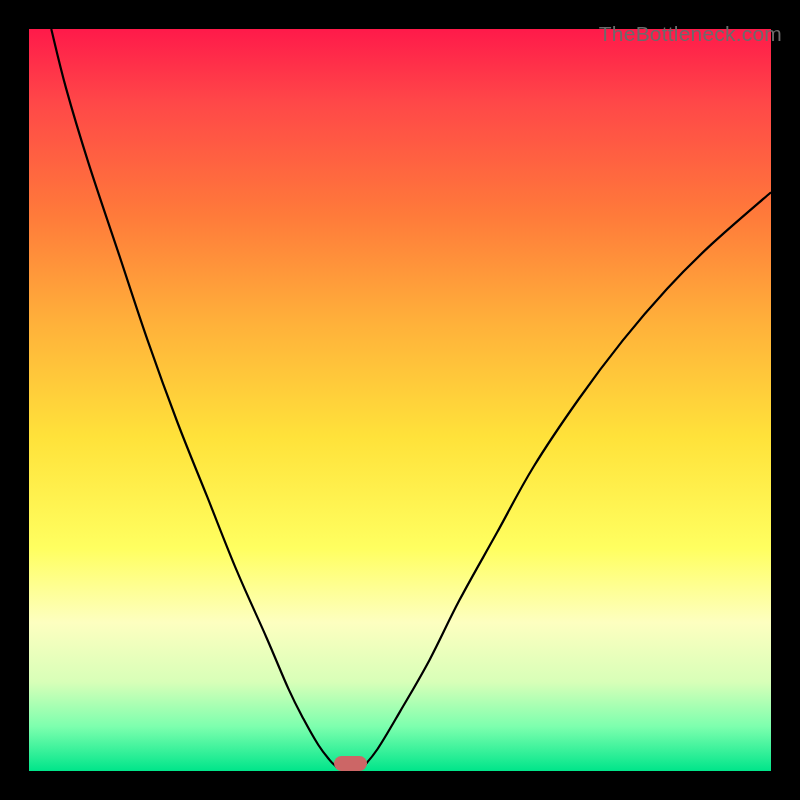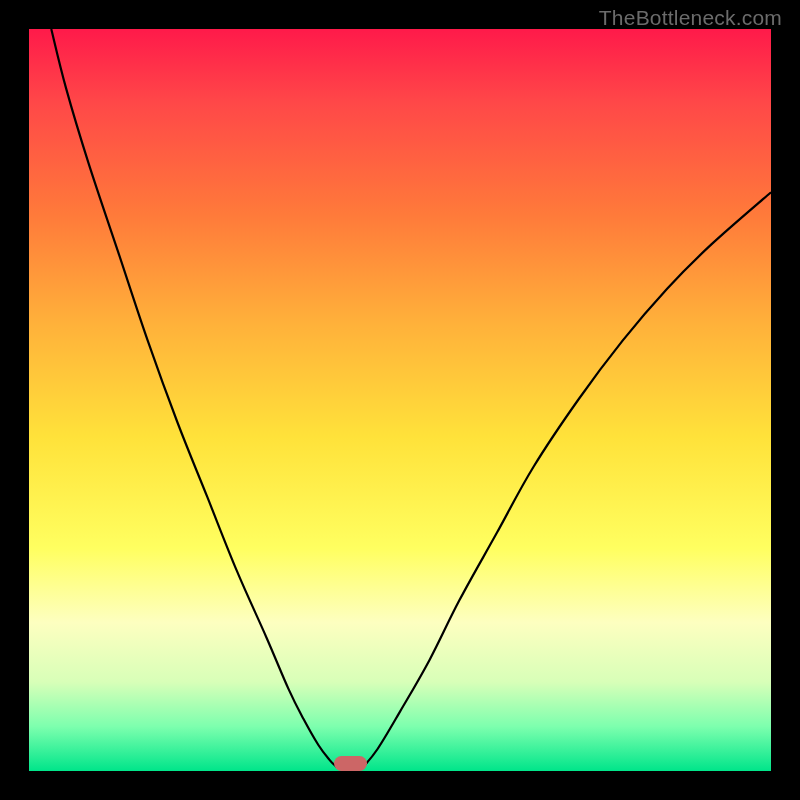--- a/index.html
+++ b/index.html
@@ -26,21 +26,21 @@
       #ffe23a 55%,
       #ffff60 70%,
       #fdffc0 80%,
       #d8ffb8 88%,
       #7dffae 94%,
       #00e58a 100%
     );
   }
   .watermark {
     position: absolute;
-    top: 6px;
+    top: 22px;
     right: 18px;
     color: #6b6b6b;
     font-size: 21px;
     letter-spacing: 0.2px;
     font-weight: 500;
   }
   .curve {
     position: absolute;
     left: 29px;
     top: 29px;

